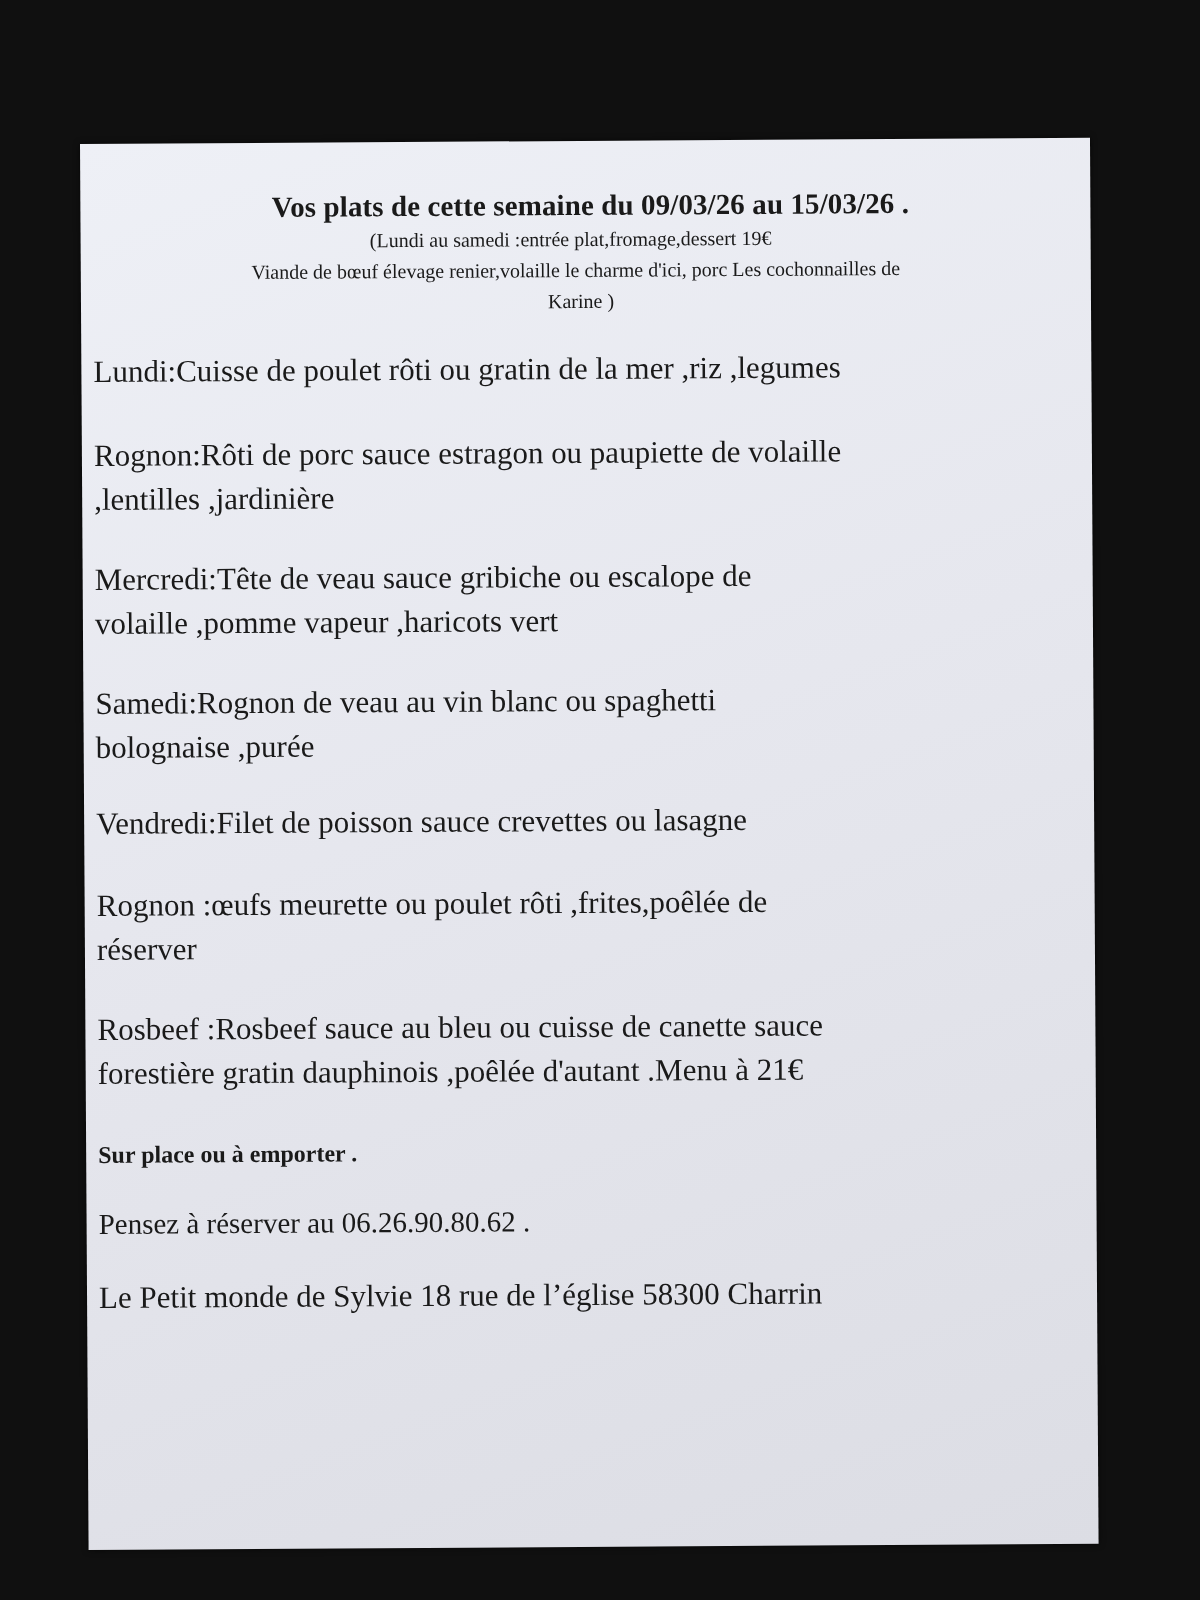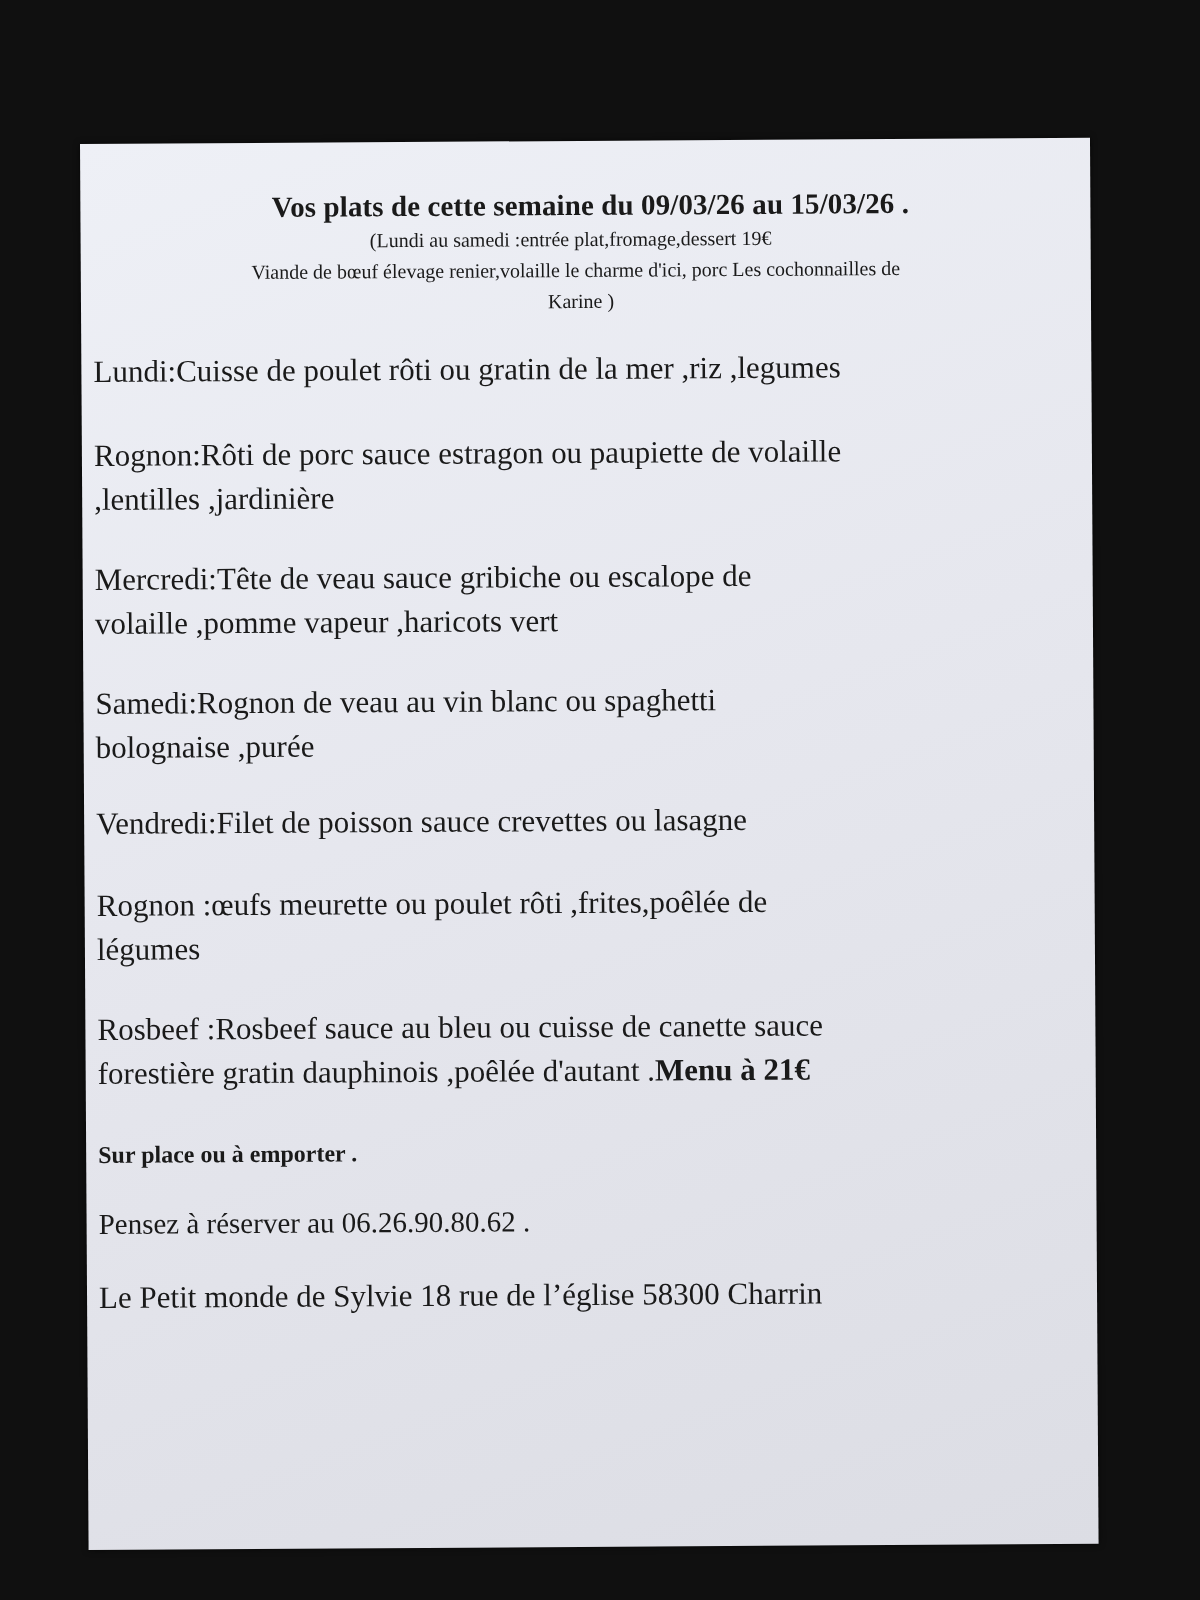--- a/index.html
+++ b/index.html
@@ -21,21 +21,21 @@
   }
   .header { position: absolute; left: 0; right: 0; top: 48px; text-align: center; }
   .title { font-weight: bold; font-size: 29px; letter-spacing: 0.1px; margin-left: 10px; }
   .subline { font-size: 20px; line-height: 31px; }
   .sub1 { margin-top: 2px; margin-left: -30px; }
   .sub2 { margin-left: -20px; }
   .sub3 { margin-left: -10px; }
 
   .day { position: absolute; left: 12px; font-size: 31px; line-height: 44px; width: 940px; }
   .day .name { font-weight: normal; }
-  .bold { font-weight: bold; }
+  .bold { font-weight: normal; }
 
   .footer-line { position: absolute; left: 12px; }
   .sur { font-size: 24px; font-weight: bold; }
   .resa { font-size: 29px; }
   .addr { font-size: 31px; }
 </style>
 </head>
 <body>
 
 <div class="sheet">
@@ -64,21 +64,21 @@
     <span class="name">Samedi</span><span>:</span><span>Rognon de veau au vin blanc ou spaghetti</span><br>
     <span>bolognaise ,purée</span>
   </div>
 
   <div class="day" style="top:658px">
     <span class="name">Vendredi</span><span>:</span><span>Filet de poisson sauce crevettes ou lasagne</span>
   </div>
 
   <div class="day" style="top:740px">
     <span class="name">Rognon</span><span> :</span><span>œufs meurette ou poulet rôti ,frites,poêlée de</span><br>
-    <span>légumes</span>
+    <span>réserver</span>
   </div>
 
   <div class="day" style="top:864px; width:960px">
     <span class="name">Rosbeef</span><span> :</span><span>Rosbeef sauce au bleu ou cuisse de canette sauce</span><br>
     <span>forestière gratin dauphinois ,poêlée d'autant .</span><span class="bold">Menu à 21€</span>
   </div>
 
   <div class="footer-line sur" style="top:998px">Sur place ou à emporter .</div>
   <div class="footer-line resa" style="top:1064px">Pensez à réserver  au 06.26.90.80.62 .</div>
   <div class="footer-line addr" style="top:1136px">Le Petit monde de Sylvie 18 rue de l’église 58300 Charrin</div>

